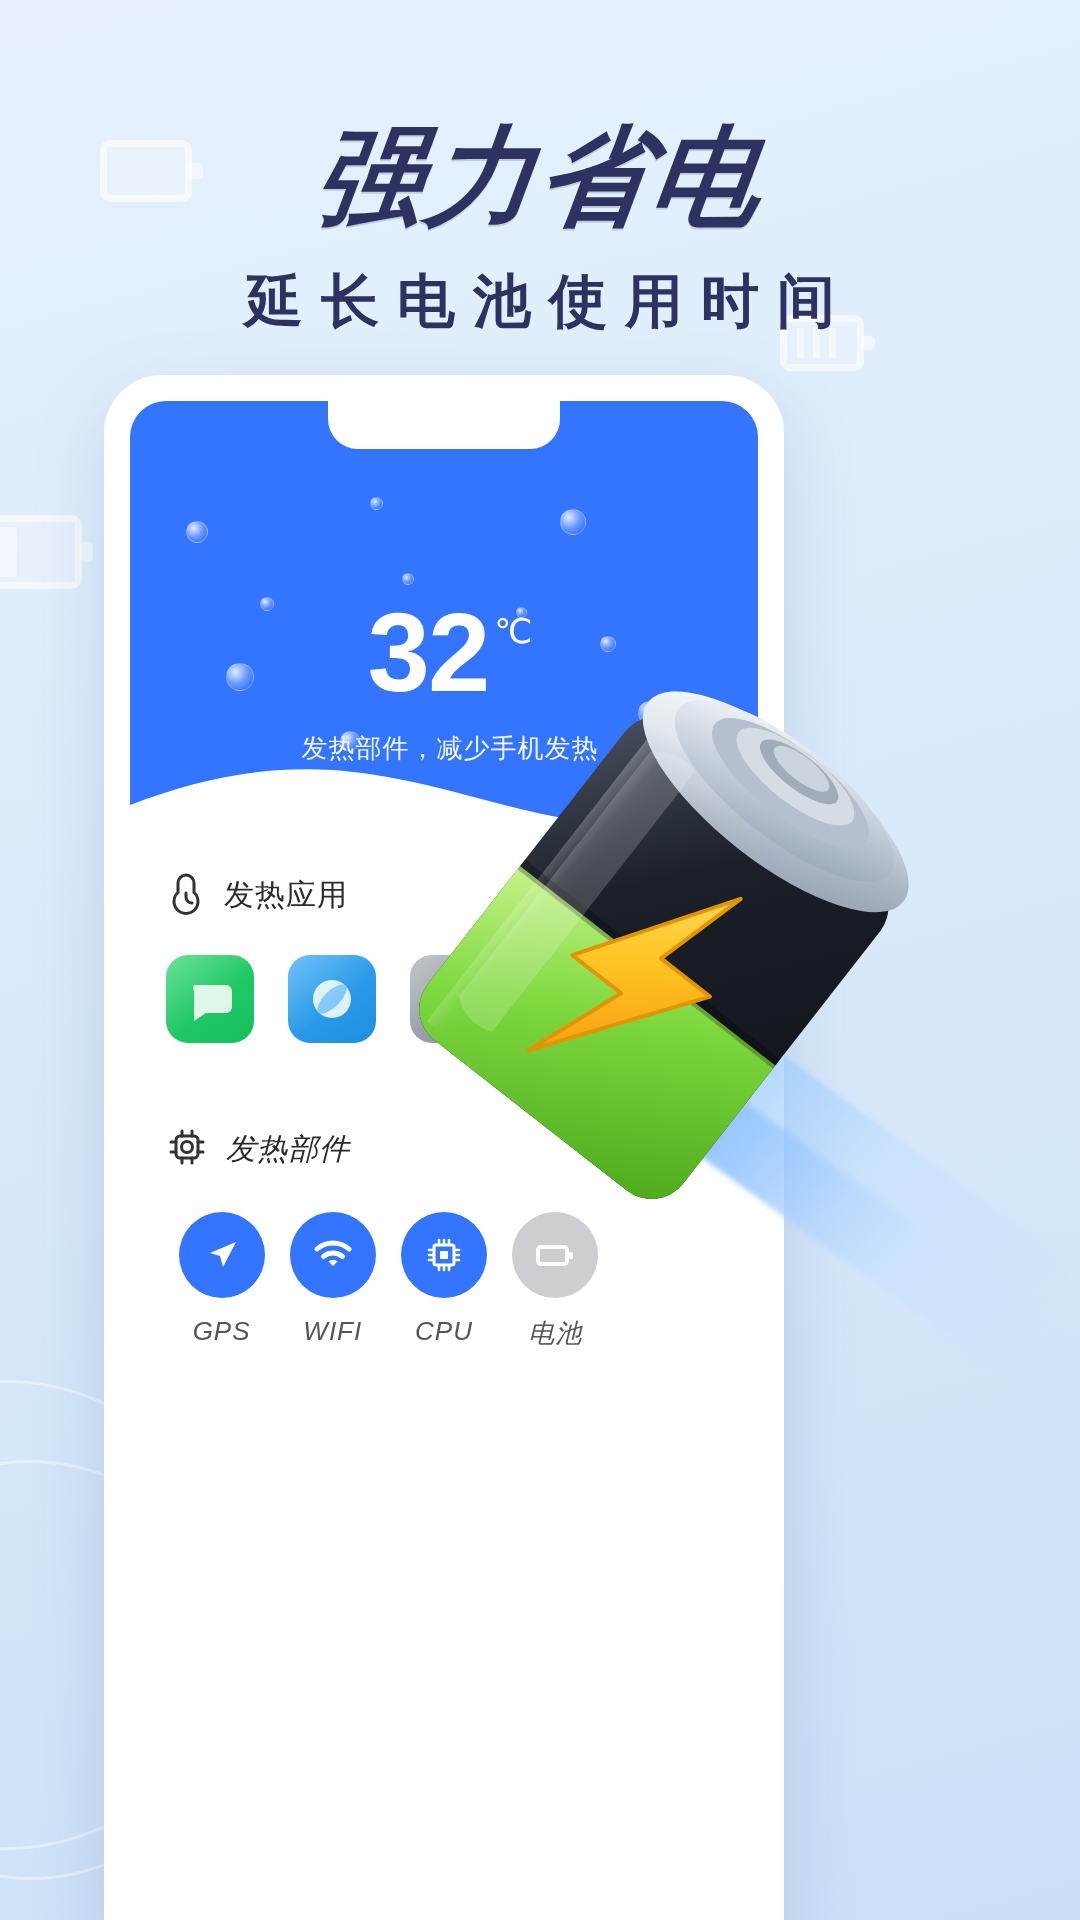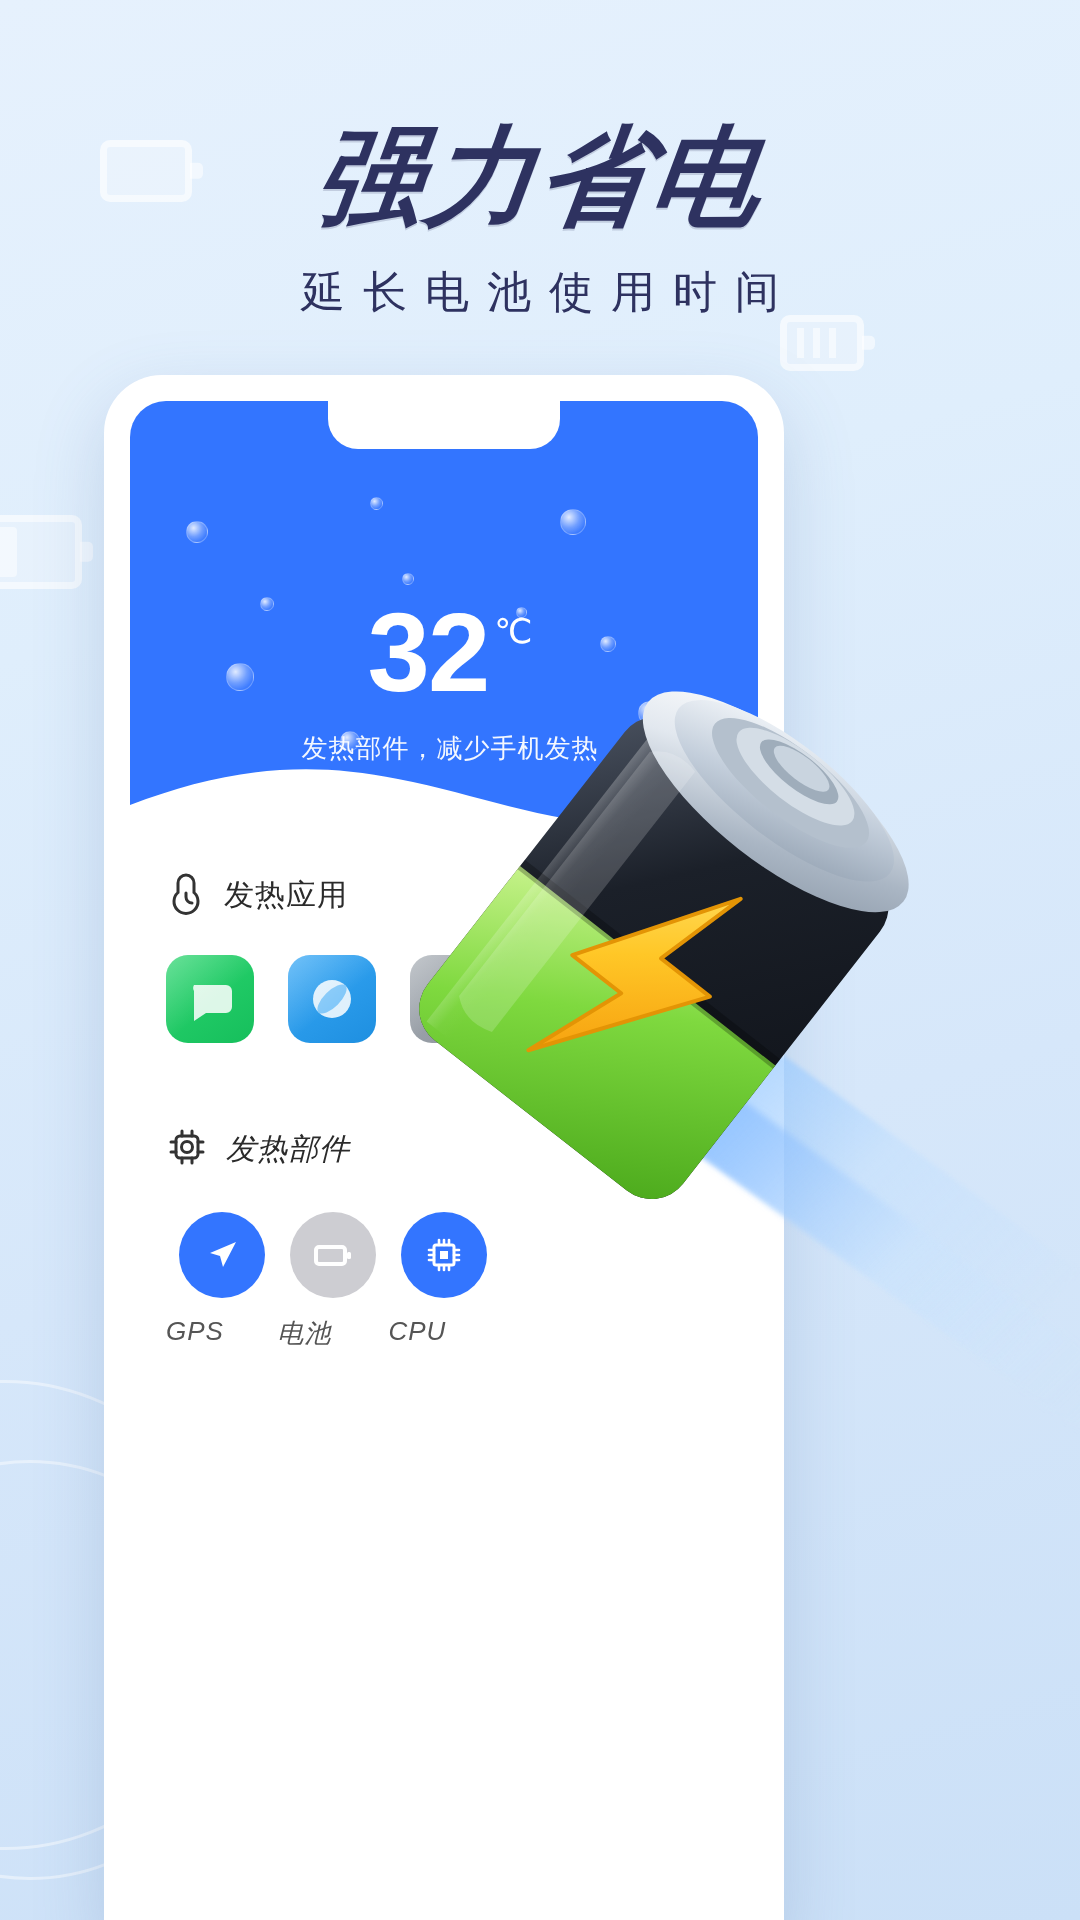--- a/index.html
+++ b/index.html
@@ -57,22 +57,22 @@
     font-style: italic;
     letter-spacing: 4px;
     color: #2e3260;
     line-height: 1.05;
     font-family: "DejaVu Sans", "Liberation Sans", sans-serif;
     transform: skewX(-7deg);
     text-shadow: 0 2px 0 rgba(46,50,96,0.18);
   }
   .subtitle {
     margin-top: 30px;
-    font-size: 44px;
-    font-weight: 400;
+    font-size: 58px;
+    font-weight: 700;
     color: #2e3260;
     letter-spacing: 18px;
     text-indent: 18px;
   }
 
   
   .phone {
     position:absolute;
     left: 104px; top: 375px;
     width: 680px; height: 1560px;
@@ -142,21 +142,21 @@
     width: 88px; height: 88px; border-radius: 22px;
     display:flex; align-items:center; justify-content:center;
     position:relative; overflow:hidden;
   }
   .app-icon .sheen {
     position:absolute; inset:0;
     background: linear-gradient(140deg, rgba(255,255,255,0.30) 0%, rgba(255,255,255,0) 55%);
   }
 
   .comp-row { display:flex; margin-top:40px; }
-  .comp { width:20%; }
+  .comp { width:20%; text-align:center; }
   .comp-circle {
     width: 86px; height: 86px; border-radius:50%;
     margin: 0 auto;
     display:flex; align-items:center; justify-content:center;
   }
   .comp-label { margin-top:18px; font-size:26px; color:#555; letter-spacing:1px; }
 
   
   .hero { position:absolute; left:380px; top:640px; width:560px; height:620px; z-index:20; }
   .beam {
@@ -292,29 +292,29 @@
 
         <div class="comp">
           <div class="comp-circle" style="background:#3375ff;">
             <svg width="42" height="42" viewBox="0 0 42 42">
               <path d="M35 8 L9 19 L19 22 L22 33 Z" fill="#fff"></path>
             </svg>
           </div>
           <div class="comp-label">GPS</div>
         </div>
 
-
         <div class="comp">
-          <div class="comp-circle" style="background:#cdcdd2;">
-            <svg width="44" height="32" viewBox="0 0 44 32">
-              <rect x="5" y="8" width="29" height="17" rx="3" fill="none" stroke="#fff" stroke-width="4"></rect>
-              <rect x="36" y="13" width="4" height="7" rx="1.5" fill="#fff"></rect>
+          <div class="comp-circle" style="background:#3375ff;">
+            <svg width="44" height="40" viewBox="0 0 44 40">
+              <path d="M6 14 a24 24 0 0 1 32 0" fill="none" stroke="#fff" stroke-width="5" stroke-linecap="round"></path>
+              <path d="M12.5 21.5 a15 15 0 0 1 19 0" fill="none" stroke="#fff" stroke-width="5" stroke-linecap="round"></path>
+              <path d="M22 31 l-4.5 -4.5 a6.5 6.5 0 0 1 9 0 z" fill="#fff"></path>
             </svg>
           </div>
-          <div class="comp-label">电池</div>
+          <div class="comp-label">WIFI</div>
         </div>
 
         <div class="comp">
           <div class="comp-circle" style="background:#3375ff;">
             <svg width="42" height="42" viewBox="0 0 42 42">
               <rect x="11" y="11" width="20" height="20" rx="2" fill="none" stroke="#fff" stroke-width="3"></rect>
               <rect x="17" y="17" width="8" height="8" fill="#fff"></rect>
               <g stroke="#fff" stroke-width="2.6" stroke-linecap="round">
                 <path d="M16 11 V6"></path>
                   <path d="M21 11 V6"></path>
@@ -327,20 +327,30 @@
                   <path d="M11 26 H6"></path>
                 <path d="M31 16 H36"></path>
                   <path d="M31 21 H36"></path>
                   <path d="M31 26 H36"></path>
               </g>
             </svg>
           </div>
           <div class="comp-label">CPU</div>
         </div>
 
+        <div class="comp">
+          <div class="comp-circle" style="background:#cdcdd2;">
+            <svg width="44" height="32" viewBox="0 0 44 32">
+              <rect x="5" y="8" width="29" height="17" rx="3" fill="none" stroke="#fff" stroke-width="4"></rect>
+              <rect x="36" y="13" width="4" height="7" rx="1.5" fill="#fff"></rect>
+            </svg>
+          </div>
+          <div class="comp-label">电池</div>
+        </div>
+
 
       </div>
     </div>
 
   </div>
 </div>
 
 <div class="beam"></div>
 <div class="beam2"></div>
 

